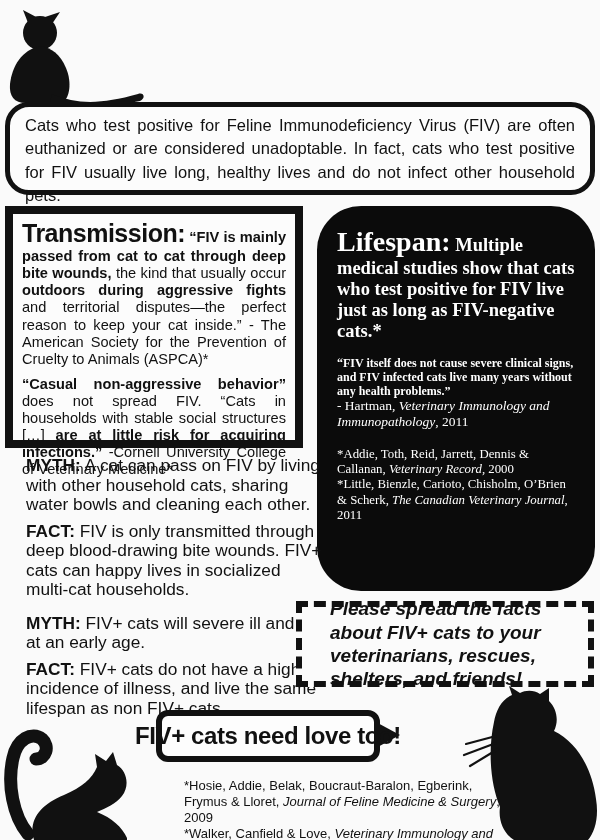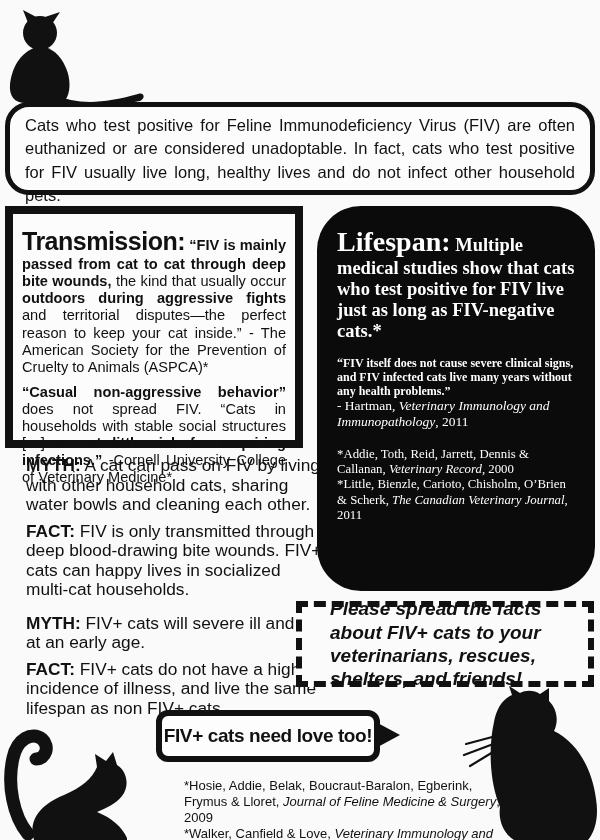--- a/index.html
+++ b/index.html
@@ -20,21 +20,21 @@
   .intro-box{
     left:5px;top:102px;width:590px;height:93px;box-sizing:border-box;
     border:5px solid #111;border-radius:24px;background:#fcfcfc;
     padding:7px 15px 19px 15px;
   }
   .intro-box p{margin:0;font-size:16.5px;line-height:1.42;text-align:justify;}
   
   .transmission-box{
     left:5px;top:206px;width:298px;height:242px;box-sizing:border-box;
     border:8px solid #111;background:#fcfcfc;
-    padding:13px 9px;
+    padding:5px 9px;
   }
   .transmission-box p{margin:0 0 8px 0;font-size:14.6px;line-height:1.17;text-align:justify;}
   .transmission-heading{font-size:25px;font-weight:bold;letter-spacing:-0.5px;}
   .b{font-weight:bold;}
   .i{font-style:italic;}
   
   .lifespan-box{
     left:317px;top:206px;width:278px;height:385px;box-sizing:border-box;
     background:#0b0b0b;color:#fff;border-radius:44px;
     padding:20px 18px 12px 20px;
@@ -56,21 +56,21 @@
     border:6px dashed #111;background:#fbfbfb;
     display:flex;align-items:center;
   }
   .spread-box p{margin:16px;padding:2px 6px 2px 12px;font-size:19px;font-weight:bold;font-style:italic;line-height:1.23;}
   
   .speech-bubble{
     left:156px;top:710px;width:224px;height:52px;box-sizing:border-box;
     border:6px solid #111;border-radius:12px;background:#fdfdfd;
     display:flex;align-items:center;justify-content:center;z-index:3;
   }
-  .speech-bubble span{font-size:19px;font-weight:bold;letter-spacing:-0.4px;white-space:nowrap;}
+  .speech-bubble span{font-size:24px;font-weight:bold;letter-spacing:-0.4px;white-space:nowrap;}
   .bubble-pointer{
     left:374px;top:721px;width:0;height:0;z-index:2;
     border-top:14px solid transparent;border-bottom:14px solid transparent;
     border-left:26px solid #111;
   }
   
   .footer-cites{left:184px;top:778px;width:330px;font-size:13px;line-height:1.22;}
   .cat-bl{left:0;top:708px;}
   .cat-br{left:438px;top:686px;}
 </style>

